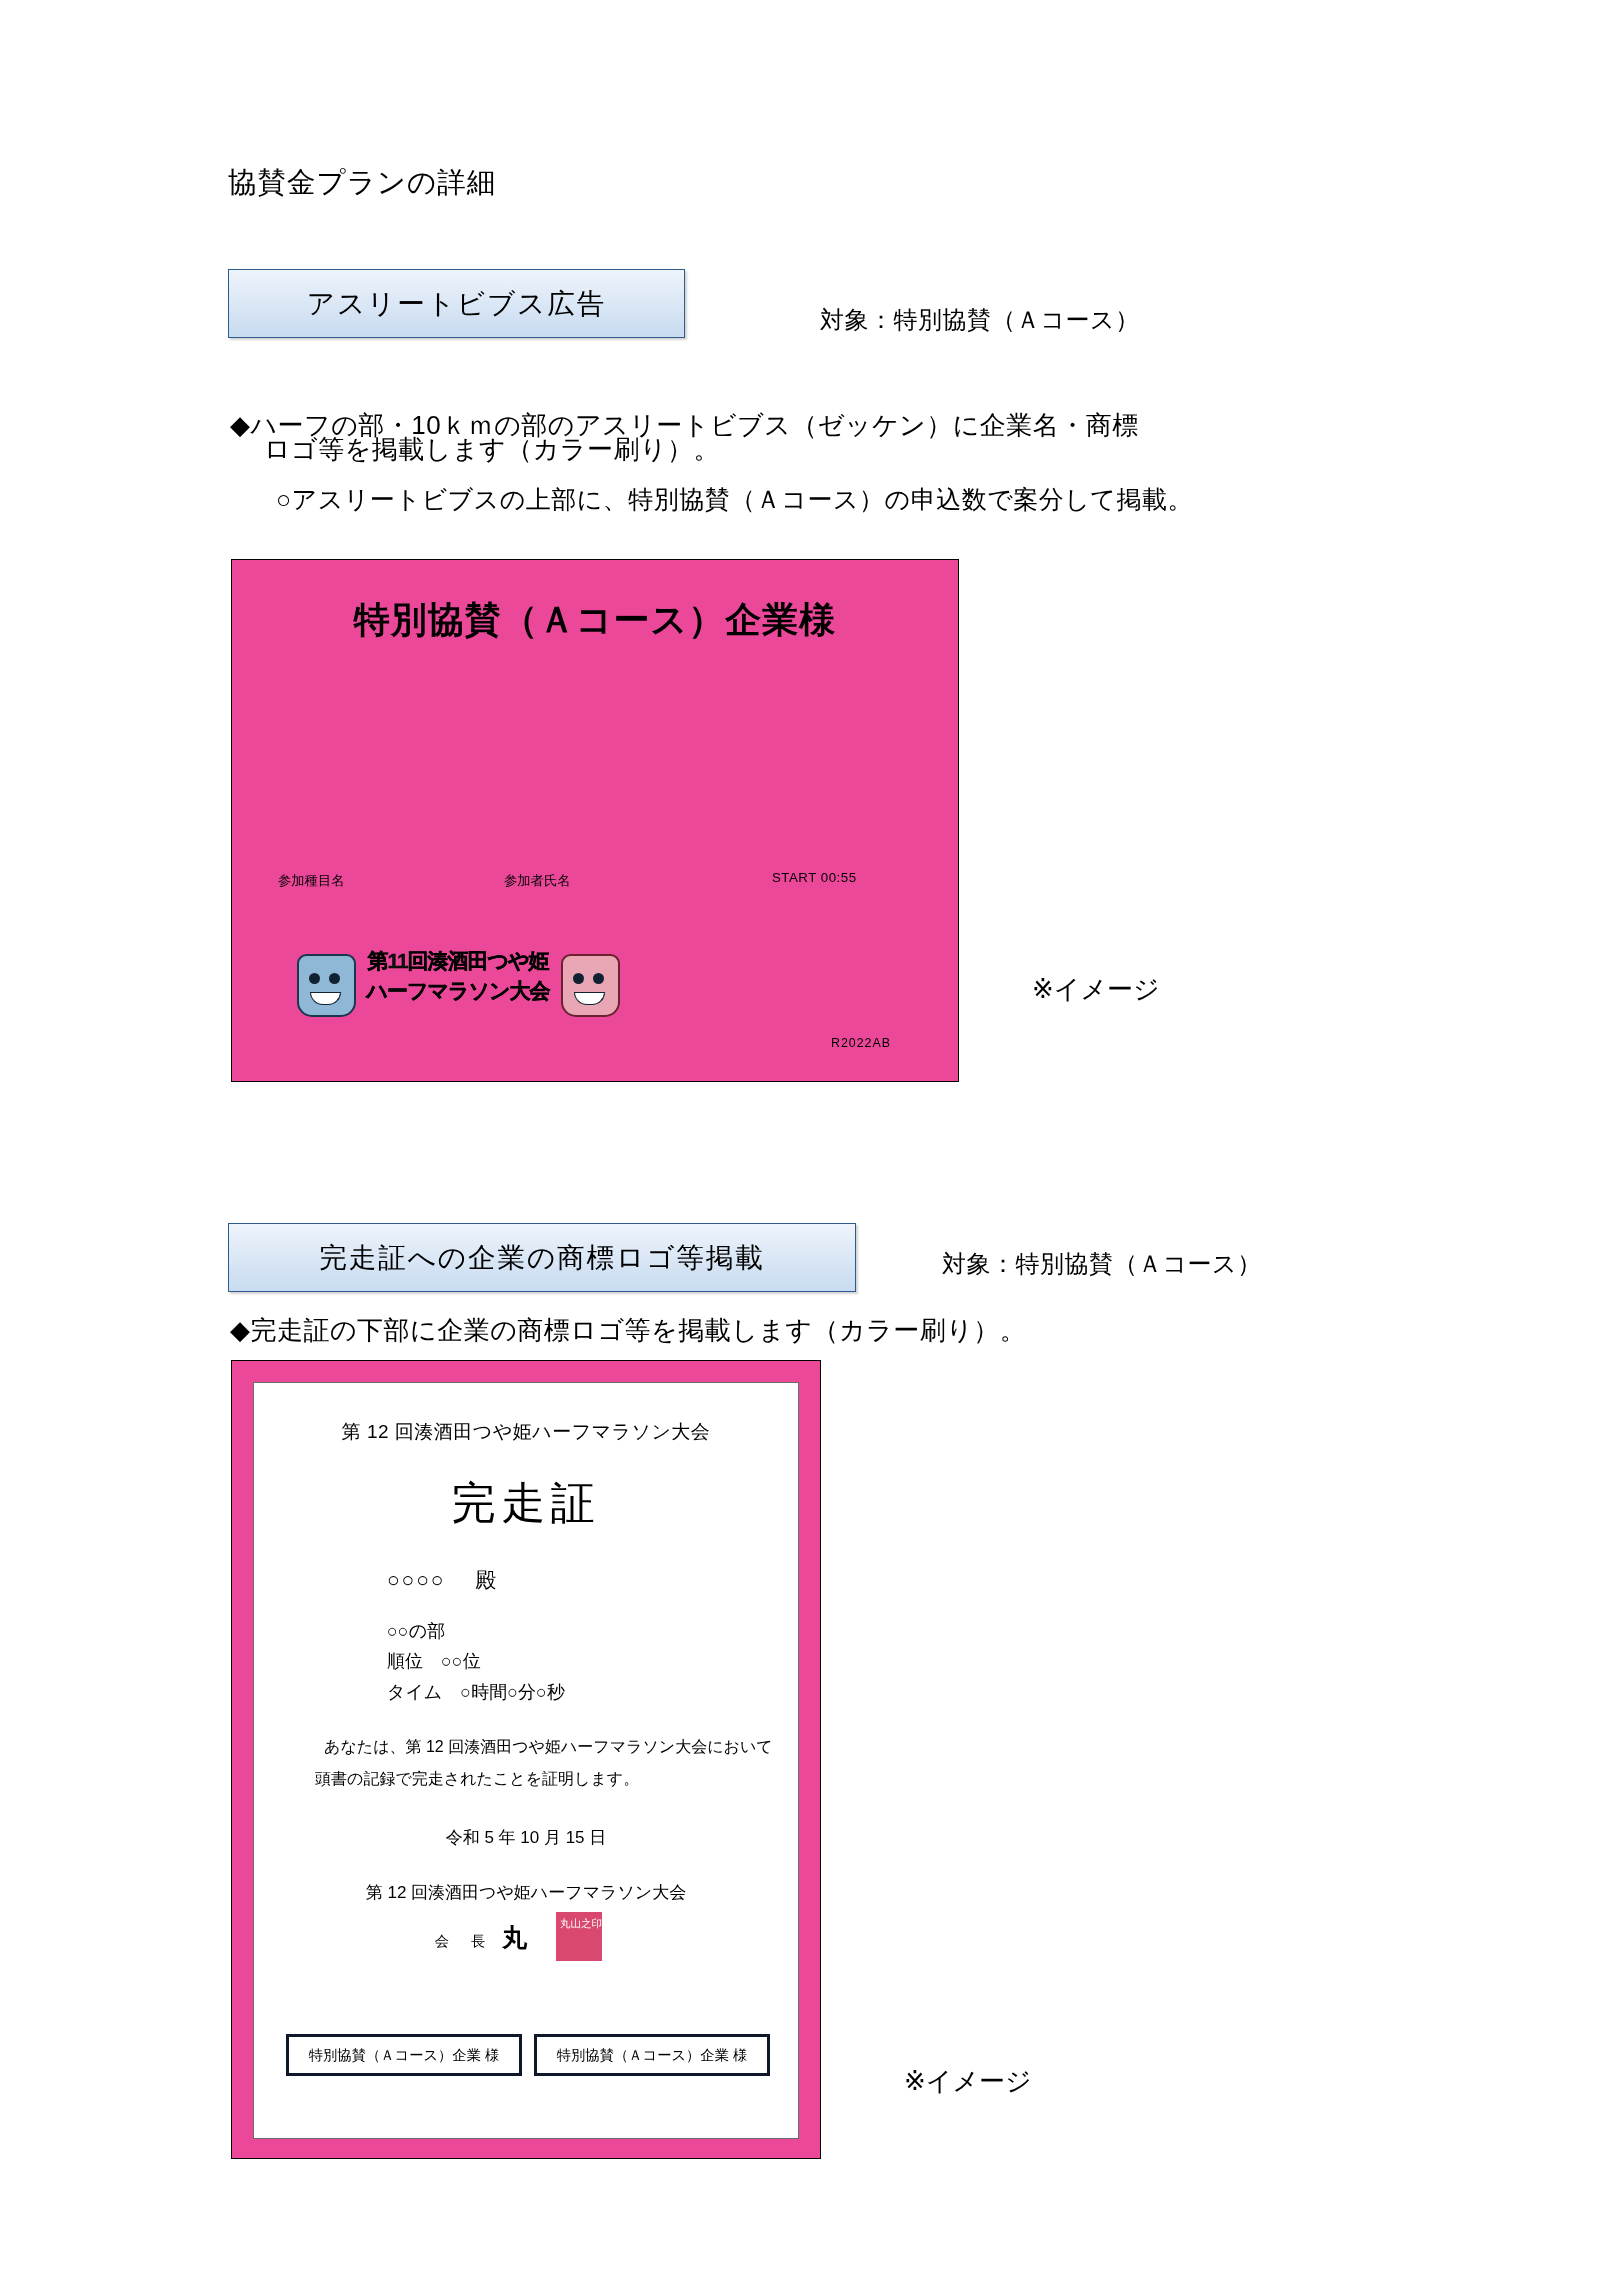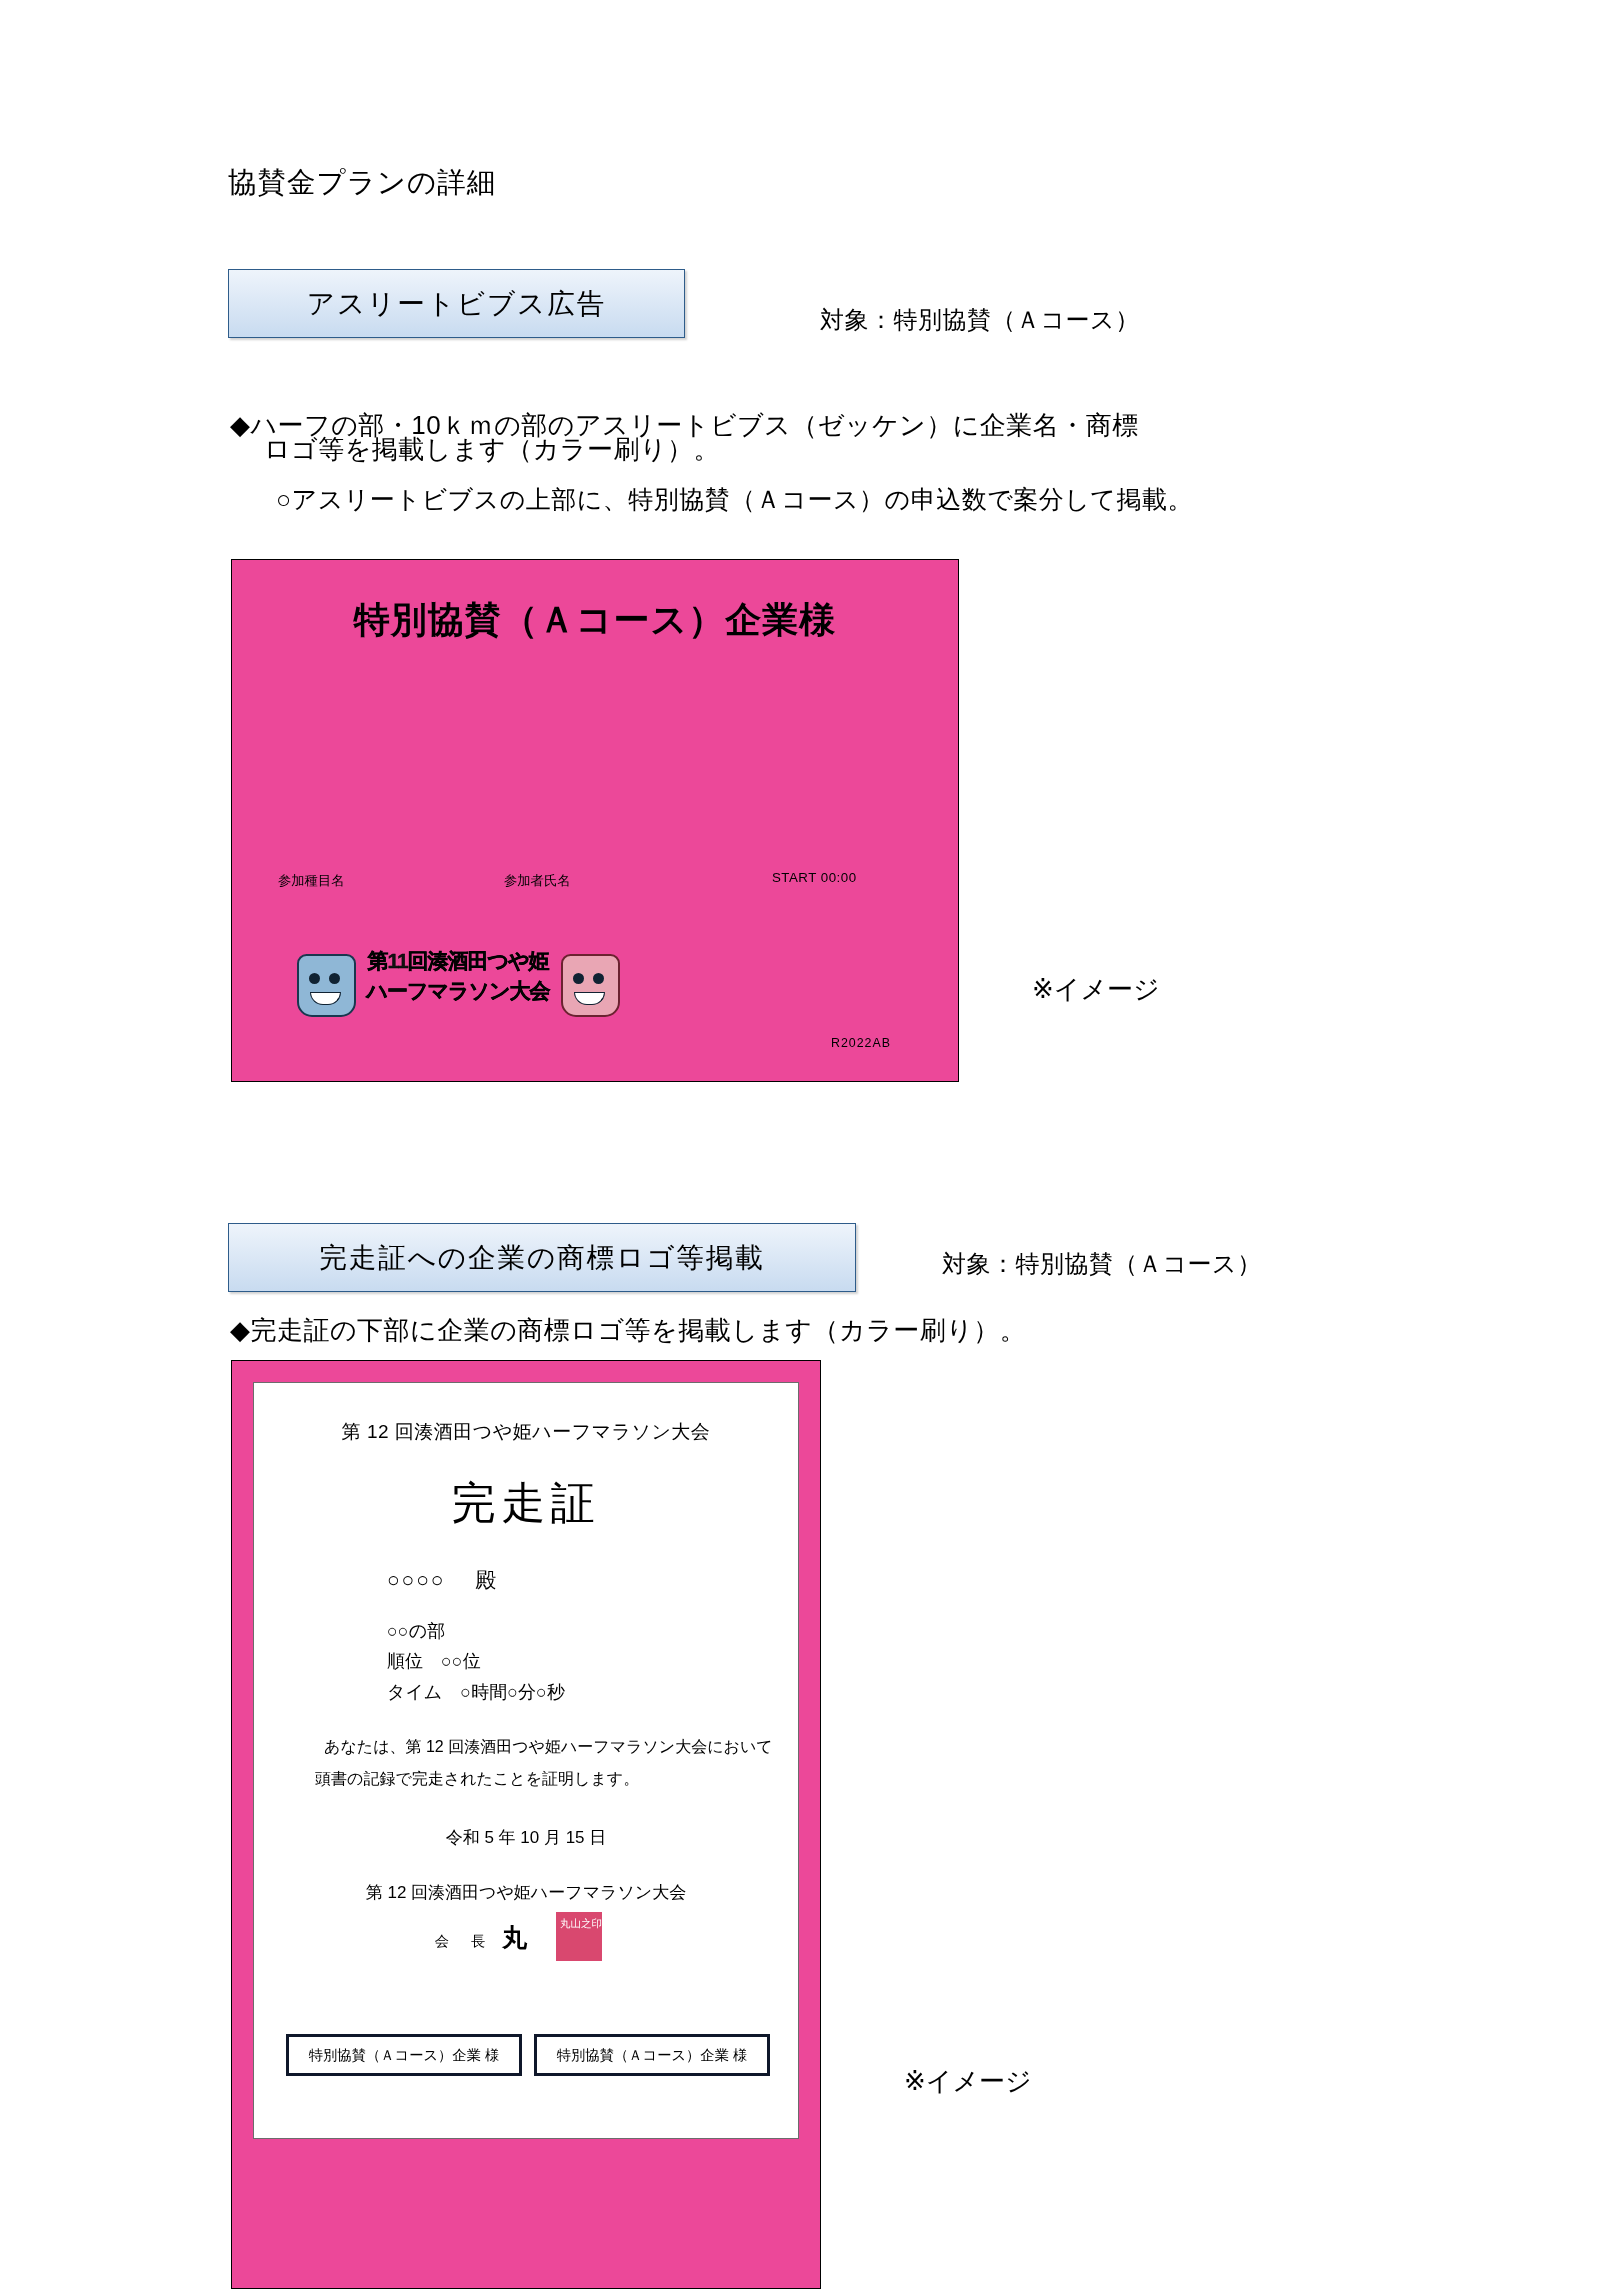--- a/index.html
+++ b/index.html
@@ -166,21 +166,21 @@
     text-align: center;
     font-size: 21px;
     font-weight: bold;
     line-height: 30px;
     letter-spacing: -1px;
     color: #111;
     -webkit-text-stroke: 0.4px #000;
   }
 
   
-  #cert-figure { left: 231px; top: 1360px; width: 590px; height: 929px; }
+  #cert-figure { left: 231px; top: 1360px; width: 590px; height: 799px; }
   .cert-inner {
     position: absolute;
     left: 21px; top: 21px;
     width: 546px;
     height: 757px;
     border: 1px solid #6c6c6c;
     box-sizing: border-box;
     background: #fff;
   }
   .cert-line {
@@ -258,21 +258,21 @@
   <div class="target-label" id="target1">対象：特別協賛（Ａコース）</div>
 
   <div class="body-line" id="l1">◆ハーフの部・10ｋｍの部のアスリートビブス（ゼッケン）に企業名・商標</div>
   <div class="body-line" id="l3">○アスリートビブスの上部に、特別協賛（Ａコース）の申込数で案分して掲載。</div>
   <div class="body-line" id="l2">ロゴ等を掲載します（カラー刷り）。</div>
 
   <div class="figure-box" id="bib-figure">
     <div class="bib-title">特別協賛（Ａコース）企業様</div>
     <div class="bib-small" id="bib-s1">参加種目名</div>
     <div class="bib-small" id="bib-s2">参加者氏名</div>
-    <div class="bib-small" id="bib-s3">START 00:00</div>
+    <div class="bib-small" id="bib-s3">START 00:55</div>
 
     <div class="bib-logo">
       <div class="logo-mask left">
         <span class="eye e1"></span>
           <span class="eye e2"></span>
           <span class="mouth"></span>
       </div>
       <div class="logo-mask right">
         <span class="eye e1"></span>
           <span class="eye e2"></span>

